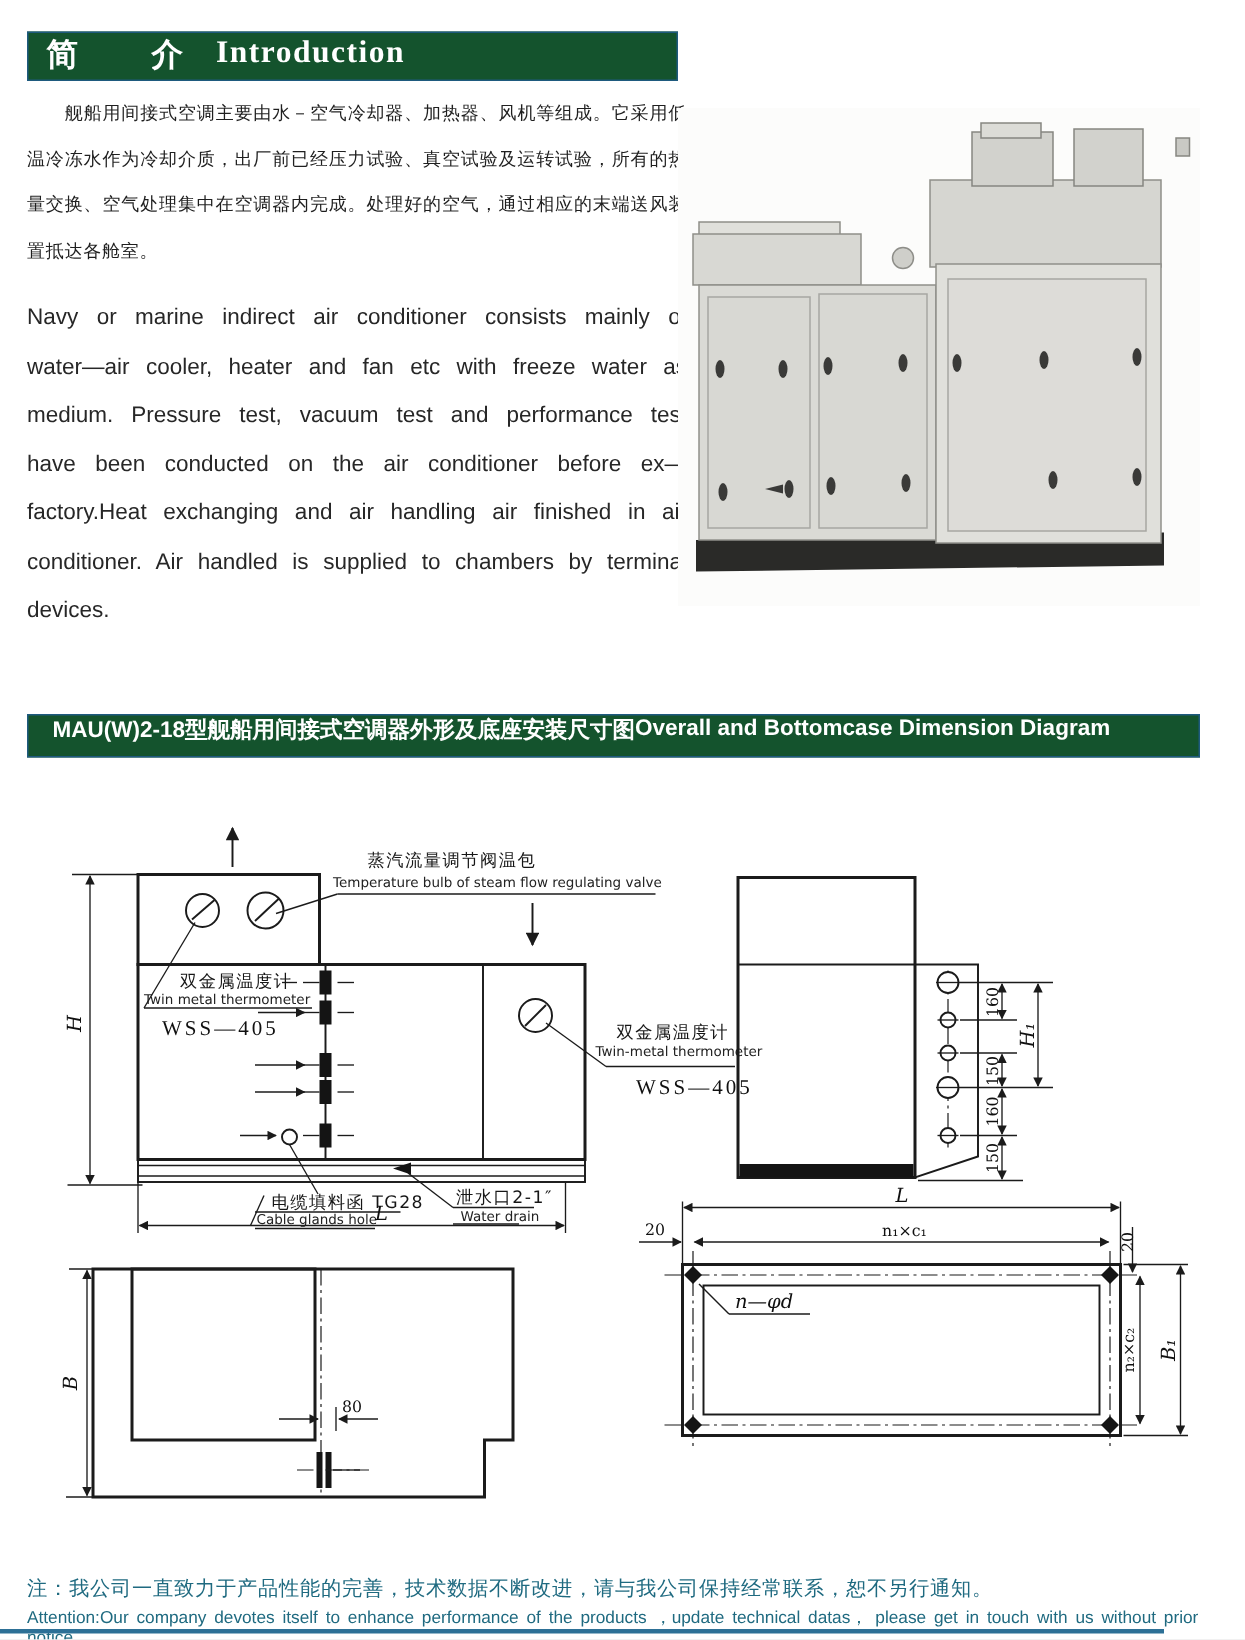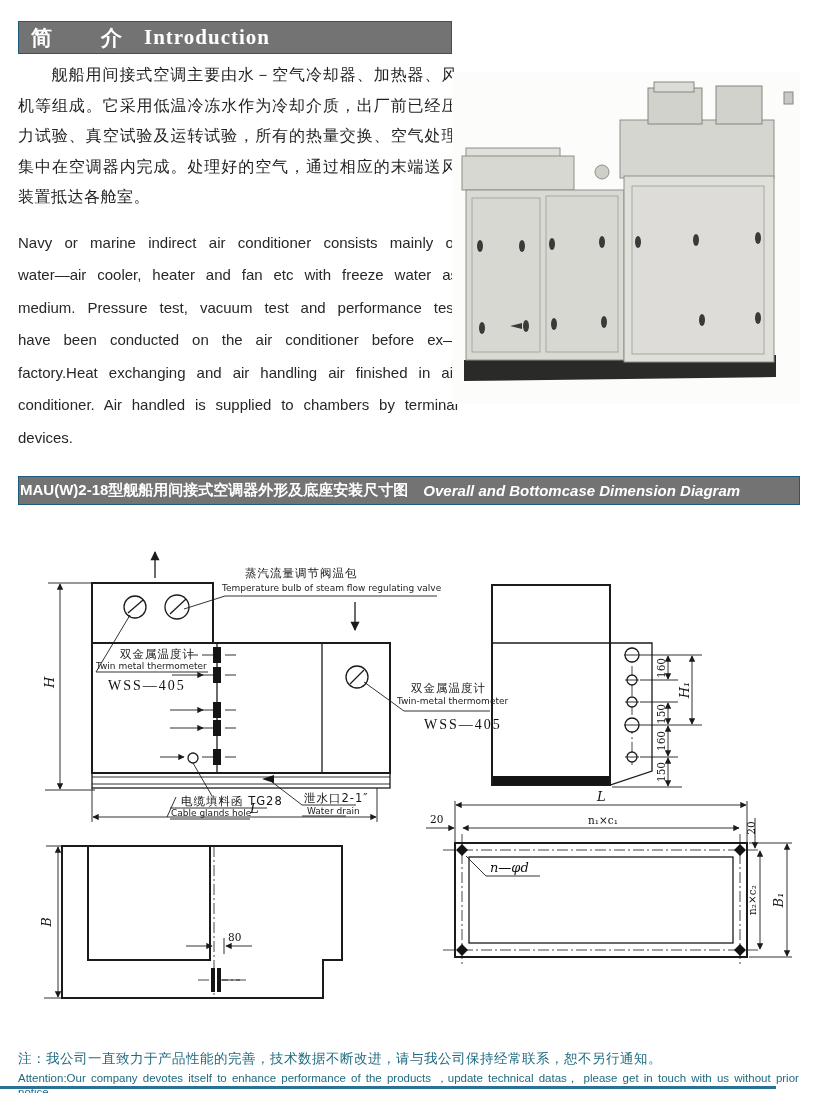--- a/index.html
+++ b/index.html
@@ -1,27 +1,27 @@
 <!DOCTYPE html>
 <html><head>
 <meta charset="utf-8">
 <style>
   html,body{margin:0;padding:0;background:#e8e8e8;}
   .page{position:relative;width:830px;height:1093px;background:#ffffff;overflow:hidden;
         font-family:"Liberation Sans",sans-serif;}
-  .banner{position:absolute;background:#737373;color:#ffffff;display:flex;align-items:center;
+  .banner{position:absolute;background:#14532d;color:#ffffff;display:flex;align-items:flex-start;
           border:1px solid #1e5a7e;box-sizing:border-box;}
   .banner1{left:18px;top:21px;width:434px;height:33px;font-size:21px;font-weight:bold;padding-left:12px;}
   .banner1 .zh{letter-spacing:14px;}
   .banner1 .en{margin-left:8px;letter-spacing:1px;font-family:Liberation Serif, serif;}
-  .banner2{left:18px;top:476px;width:782px;height:29px;font-size:15px;font-weight:bold;padding-left:1px;}
-  .banner2 .en{margin-left:15px;font-style:italic;}
+  .banner2{left:18px;top:476px;width:782px;height:29px;font-size:15px;font-weight:bold;padding-left:16px;}
+  .banner2 .en{margin-left:0;}
   .text-col{position:absolute;left:18px;top:60px;width:440px;color:#1f1f1f;}
   .text-col p{margin:0;text-align:justify;}
-  .text-col .zh{font-size:16px;line-height:30.5px;text-indent:2.1em;letter-spacing:0.5px;}
+  .text-col .zh{font-size:12px;line-height:30.5px;text-indent:2.1em;letter-spacing:0.5px;}
   .text-col .en{font-size:15px;line-height:32.5px;margin-top:14px;word-spacing:3px;color:#272727;}
   .photo{position:absolute;left:452px;top:72px;}
   .diagram{position:absolute;left:0;top:520px;}
   .footer{position:absolute;left:18px;top:1050px;width:800px;color:#1f6a80;}
   .footer .fzh{font-size:13.5px;font-weight:normal;letter-spacing:0.5px;}
   .footer .fen{font-size:11.5px;margin-top:3px;word-spacing:2px;}
   .bottom-rule{position:absolute;left:0;top:1086px;width:776px;height:3px;background:#2d7096;}
 
   
   .dg{stroke:#1b1b1b;fill:none;stroke-width:2;}

